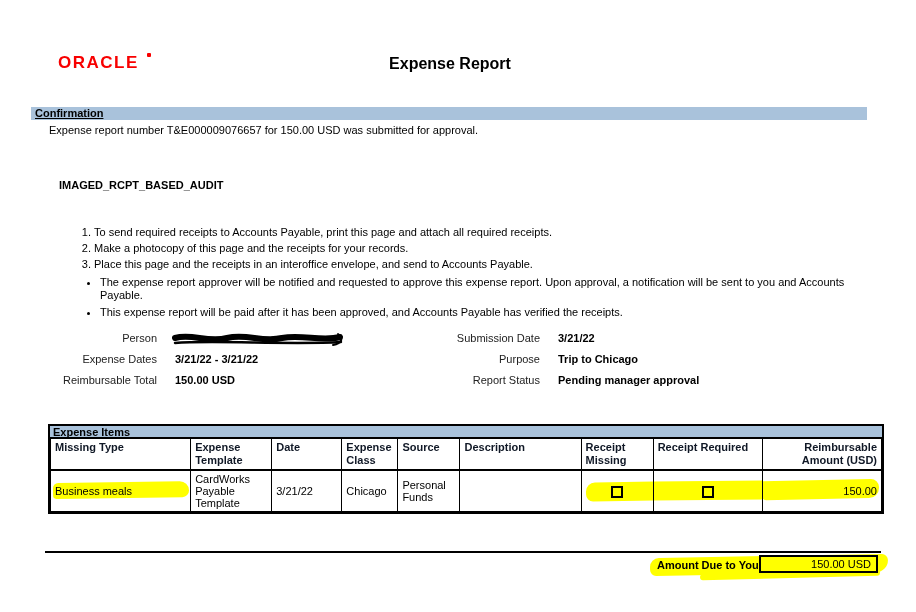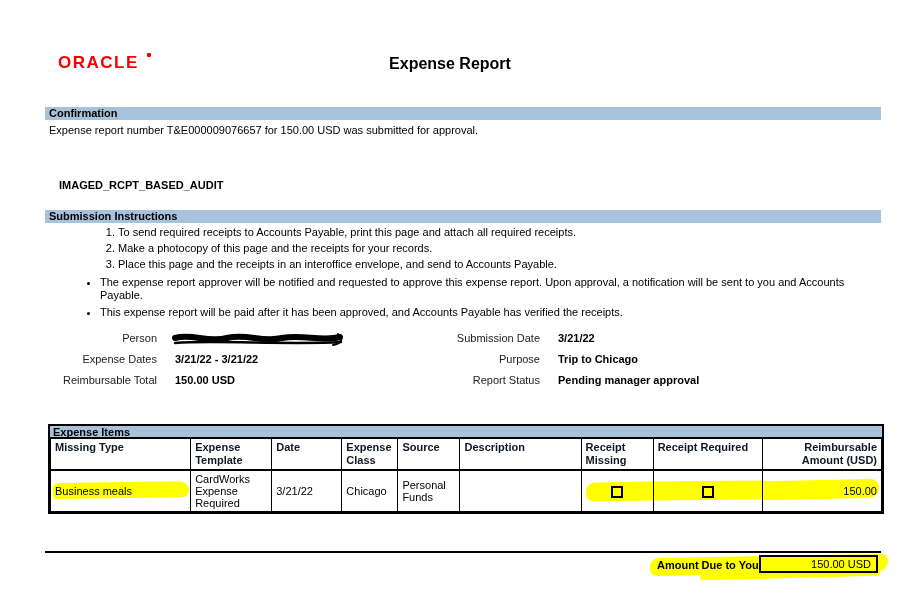--- a/index.html
+++ b/index.html
@@ -14,28 +14,28 @@
 
   
   .logo{position:absolute;left:58px;top:53px;font-size:17px;font-weight:bold;color:var(--red);letter-spacing:1.5px;}
   .logo-mark{position:absolute;left:147px;top:53px;width:4px;height:4px;background:var(--red);border-radius:1px;}
   .title-wrap{position:absolute;left:0;top:55px;width:900px;text-align:center;}
   .title{font-size:16px;font-weight:bold;}
   .report-num-line{margin-top:4px;font-size:11px;}
   .report-num-line b{margin-left:10px;}
 
   
-  .bar{position:absolute;left:45px;width:836px;height:13px;background:var(--bar);font-weight:bold;line-height:13px;padding-left:4px;font-size:11px;}
+  .bar{position:absolute;left:31px;width:836px;height:13px;background:var(--bar);font-weight:bold;line-height:13px;padding-left:4px;font-size:11px;text-decoration:underline;}
   .bar-confirmation{top:107px;}
   .bar-instructions{top:210px;}
 
   .conf-msg{position:absolute;left:49px;top:124px;width:820px;}
   .audit-tag{position:absolute;left:59px;top:179px;font-weight:bold;}
 
-  ol.instr{position:absolute;left:80px;top:226px;width:800px;list-style-position:outside;padding-left:38px;}
+  ol.instr{position:absolute;left:56px;top:226px;width:800px;list-style-position:outside;padding-left:38px;}
   ol.instr li{margin-bottom:3px;line-height:13px;}
   ul.instr-bullets{position:absolute;left:78px;top:276px;width:792px;list-style:disc outside;padding-left:22px;}
   ul.instr-bullets li{margin-bottom:4px;line-height:13px;}
 
   
   .summary-left{position:absolute;left:27px;top:327px;}
   .summary-right{position:absolute;left:400px;top:327px;}
   .frow{display:flex;align-items:center;height:21px;}
   .flbl{width:130px;text-align:right;color:#222;}
   .summary-right .flbl{width:140px;}
@@ -78,21 +78,20 @@
   <div class="logo-mark"></div>
   <div class="title-wrap">
     <div class="title">Expense Report</div>
   </div>
 
   <div class="bar bar-confirmation">Confirmation</div>
   <div class="conf-msg">Expense report number T&amp;E000009076657 for 150.00 USD was submitted for approval.</div>
 
   <div class="audit-tag">IMAGED_RCPT_BASED_AUDIT</div>
 
-  <div class="bar bar-instructions">Submission Instructions</div>
   <ol class="instr">
     <li>To send required receipts to Accounts Payable, print this page and attach all required receipts.</li>
     <li>Make a photocopy of this page and the receipts for your records.</li>
     <li>Place this page and the receipts in an interoffice envelope, and send to Accounts Payable.</li>
   </ol>
   <ul class="instr-bullets">
     <li>The expense report approver will be notified and requested to approve this expense report. Upon approval, a notification will be sent to you and Accounts Payable.</li>
     <li>This expense report will be paid after it has been approved, and Accounts Payable has verified the receipts.</li>
   </ul>
 
@@ -156,21 +155,21 @@
           <th>Receipt Required</th>
           <th class="num">Reimbursable Amount  (USD)</th>
         </tr>
       </thead>
       <tbody>
         <tr>
           <td>
             <div class="band band-type"></div>
             <span class="cz">Business meals</span>
           </td>
-          <td>CardWorks Expense Required</td>
+          <td>CardWorks Payable Template</td>
           <td>3/21/22</td>
           <td>Chicago</td>
           <td>Personal Funds</td>
           <td></td>
           <td class="center">
             <div class="band band-rm"></div>
             <span class="checkbox"></span>
           </td>
           <td class="center">
             <div class="band band-rr"></div>

